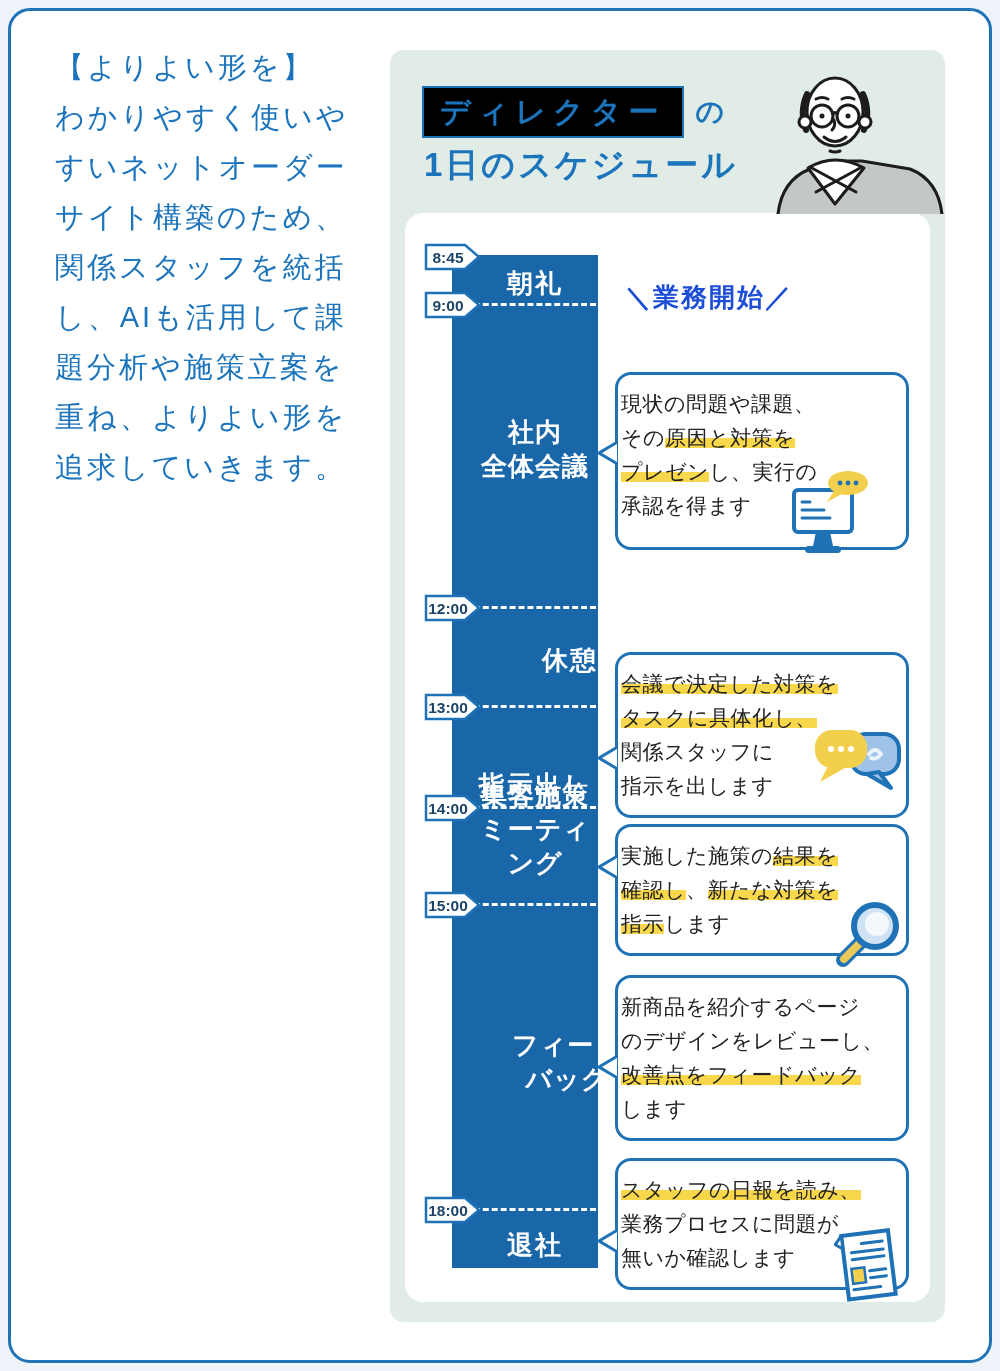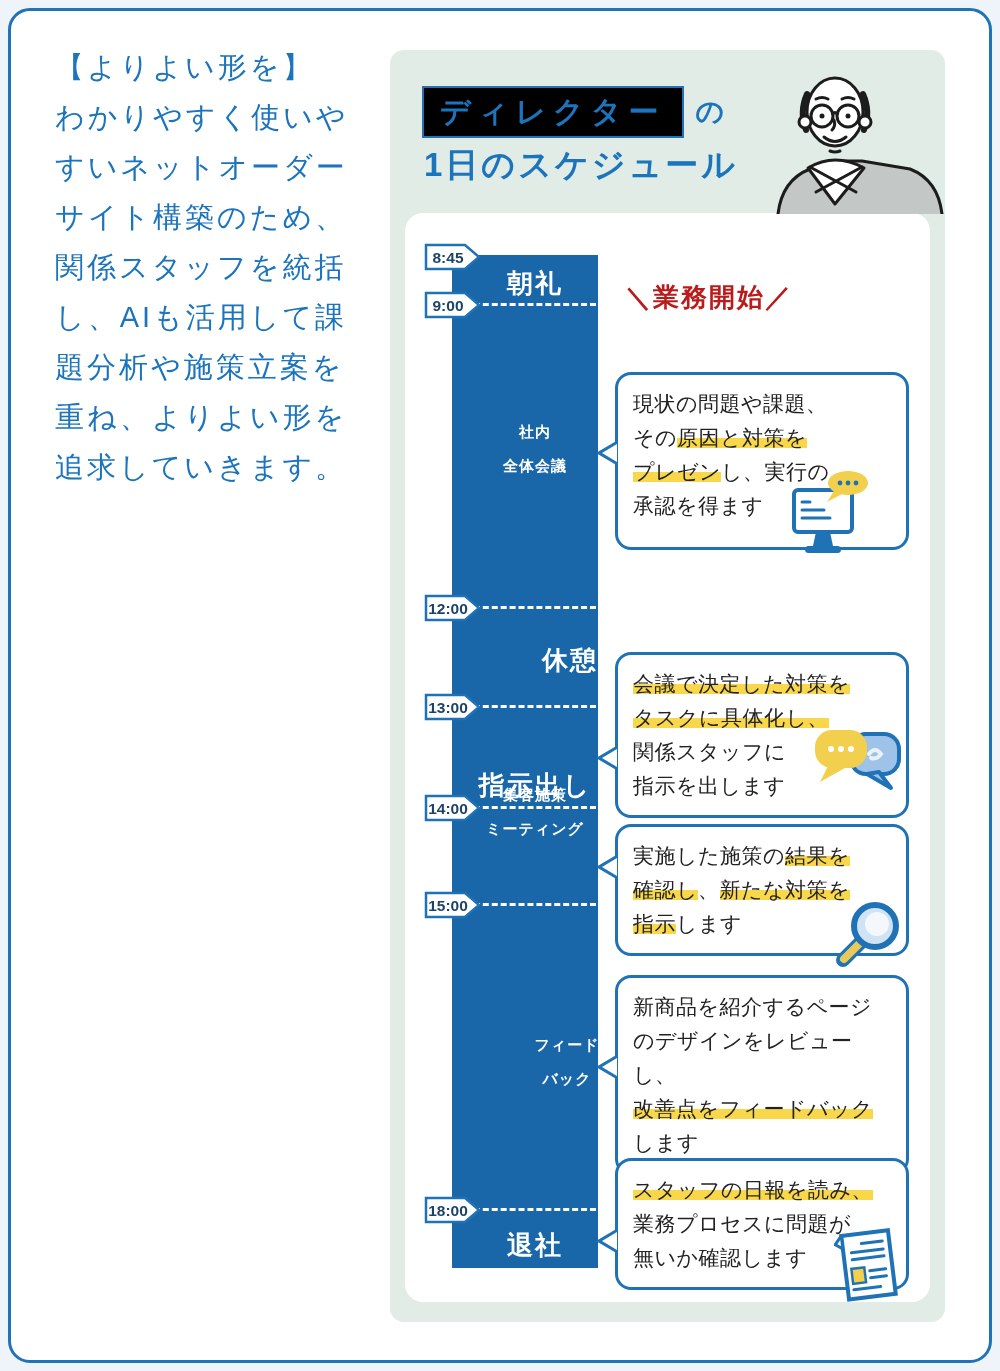--- a/index.html
+++ b/index.html
@@ -20,31 +20,31 @@
   .role-particle { margin-left:12px; color:#1b74bc; font-size:28px; font-weight:700; }
   .sched-title { position:absolute; left:424px; top:143px; color:#1b74bc; font-size:33px; font-weight:700; letter-spacing:3px; }
 
   
   .white-panel { position:absolute; left:405px; top:213px; width:525px; height:1089px; background:#ffffff; border-radius:18px; }
 
   
   .bar { position:absolute; left:452px; top:255px; width:146px; height:1013px; background:#1967a9; }
   .dash { position:absolute; left:456px; width:140px; height:0; border-top:3px dashed #ffffff; }
   .bar-label { position:absolute; left:452px; width:146px; text-align:center; color:#ffffff; font-weight:700; font-size:26px; letter-spacing:2px; line-height:34px; white-space:pre-line;padding-left:20px; }
-  .bar-label.small { font-size:15px; letter-spacing:1px; }
+  .bar-label.small { font-size:26px; letter-spacing:1px; }
 
   
   .badge { position:absolute; left:424px; width:58px; height:28px; overflow:visible; }
   .badge polygon { fill:#ffffff; stroke:#1f72b5; stroke-width:2.5; }
   .badge text { font-family:"Liberation Sans","DejaVu Sans",sans-serif; font-size:15.5px; font-weight:700; fill:#1d4468; text-anchor:middle; }
 
-  .start-note { position:absolute; left:625px; top:280px; color:#b91c1c; font-size:26px; font-weight:700; letter-spacing:2px; }
-
-  
-  .bubble { position:absolute; left:615px; width:294px; background:#ffffff; border:3px solid #1f72b5; border-radius:16px; padding:12px 15px; }
+  .start-note { position:absolute; left:625px; top:280px; color:#1d4ed8; font-size:26px; font-weight:700; letter-spacing:2px; }
+
+  
+  .bubble { position:absolute; left:615px; width:294px; background:#ffffff; border:3px solid #1f72b5; border-radius:16px; padding:12px 3px; }
   .bubble-text { color:#222222; font-size:21px; letter-spacing:0.5px; line-height:34px; white-space:pre-line; }
   .hl { background:linear-gradient(to bottom, rgba(0,0,0,0) 52%, #f8d74b 52%, #f8d74b 94%, rgba(0,0,0,0) 94%); }
   .btail { position:absolute; left:-22px; width:0; height:0; border-top:13px solid transparent; border-bottom:13px solid transparent; border-right:22px solid #1f72b5; }
   .btail::after { content:""; position:absolute; left:6px; top:-9px; width:0; height:0; border-top:9px solid transparent; border-bottom:9px solid transparent; border-right:15px solid #ffffff; }
 
   .icon-abs { position:absolute; z-index:5; }
 </style>
 </head>
 <body>
 

